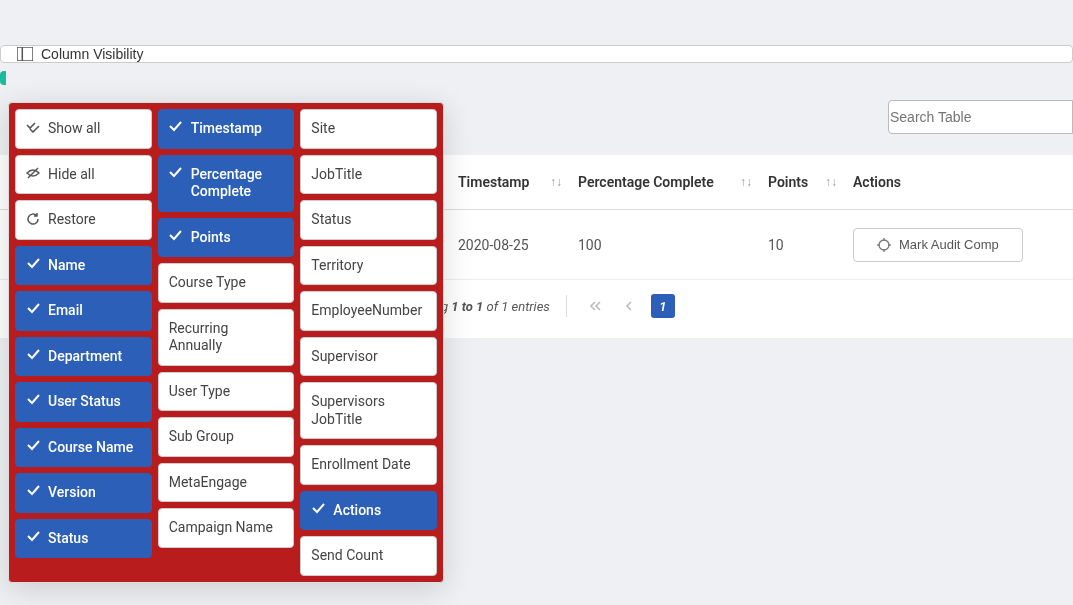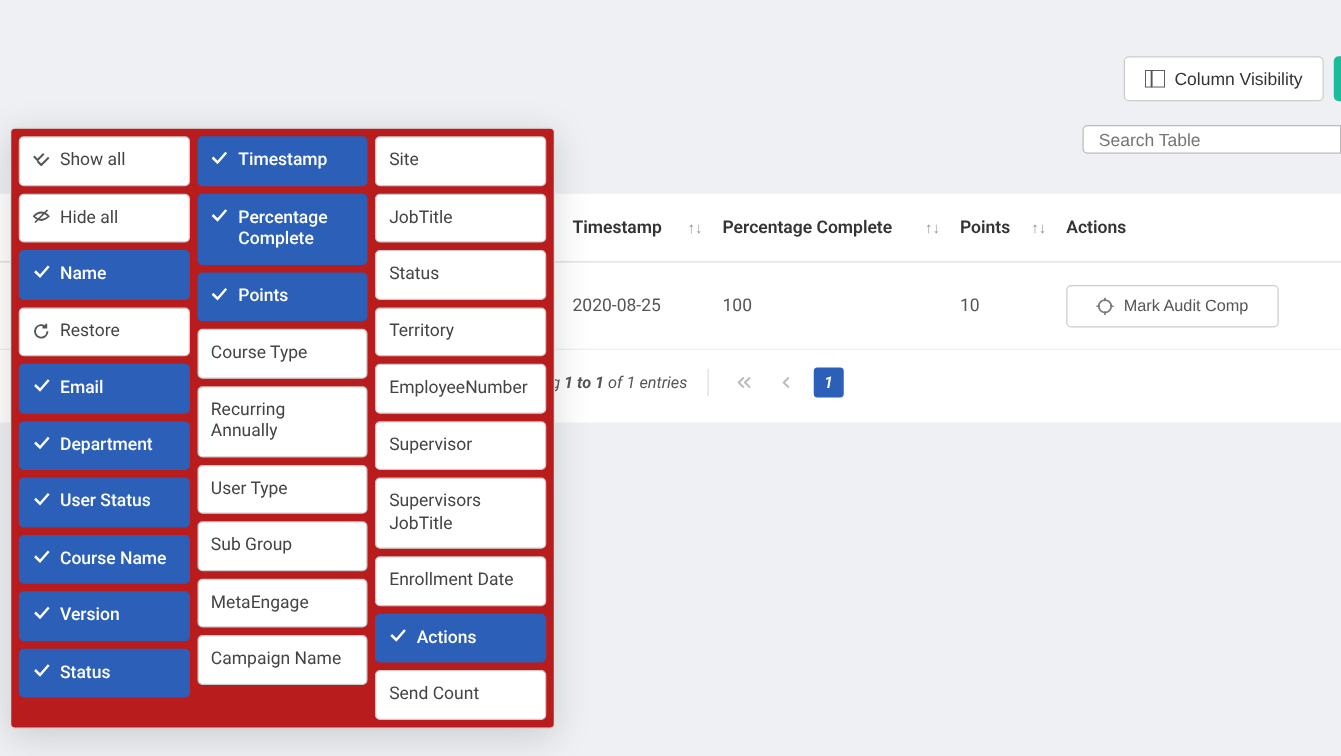--- a/index.html
+++ b/index.html
@@ -17,20 +17,21 @@
   .toolbar-row {
     position: absolute;
     top: 45px;
     left: 0;
     right: 0;
     height: 40px;
     display: flex;
     justify-content: flex-end;
     gap: 8px;
     padding-right: 0;
+    flex-direction: column;
   }
   .btn-colvis {
     display: inline-flex;
     align-items: center;
     gap: 8px;
     height: 36px;
     padding: 0 16px;
     background: #fff;
     border: 1px solid #ccc;
     border-radius: 4px;
@@ -45,22 +46,22 @@
     border-radius: 4px 0 0 4px;
   }
   .search-row {
     position: absolute;
     top: 100px;
     right: 0;
     display: flex;
     justify-content: flex-end;
   }
   .search-input {
-    height: 23px;
-    padding: 0 12px;
+    height: 34px;
+    padding: 0 1px;
     border: 1px solid #bbb;
     border-radius: 4px 0 0 4px;
     font-size: 14px;
     min-width: 90px;
   }
   .table-area {
     position: absolute;
     top: 155px;
     left: 0;
     right: 0;
@@ -305,37 +306,37 @@
     </div>
     <div class="pop-btn">
       <span class="pop-icon">
         <svg width="14" height="12" viewBox="0 0 14 12">
             <path d="M1 6 Q7 0 13 6 Q7 12 1 6 Z" fill="none" stroke="#555" stroke-width="1.4"></path>
             <line x1="2" y1="11" x2="12" y2="1" stroke="#555" stroke-width="1.4"></line>
           </svg>
       </span>
       <span>Hide all</span>
     </div>
-    <div class="pop-btn active">
-        <span class="pop-icon">
-          <svg width="13" height="11" viewBox="0 0 13 11">
-            <path d="M1 5 L5 9 L12 1" fill="none" stroke="currentColor" stroke-width="2"></path>
-          </svg>
-        </span>
-        <span>Name</span>
-      </div>
-
-  <div class="pop-btn">
+    <div class="pop-btn">
       <span class="pop-icon">
         <svg width="14" height="14" viewBox="0 0 14 14">
             <path d="M12 7 A5 5 0 1 1 10.5 3.5 M11 1 L11 4 L8 4" fill="none" stroke="#555" stroke-width="1.5"></path>
           </svg>
       </span>
       <span>Restore</span>
     </div>
+
+  <div class="pop-btn active">
+        <span class="pop-icon">
+          <svg width="13" height="11" viewBox="0 0 13 11">
+            <path d="M1 5 L5 9 L12 1" fill="none" stroke="currentColor" stroke-width="2"></path>
+          </svg>
+        </span>
+        <span>Name</span>
+      </div>
       <div class="pop-btn active">
         <span class="pop-icon">
           <svg width="13" height="11" viewBox="0 0 13 11">
             <path d="M1 5 L5 9 L12 1" fill="none" stroke="currentColor" stroke-width="2"></path>
           </svg>
         </span>
         <span>Email</span>
       </div>
       <div class="pop-btn active">
         <span class="pop-icon">

